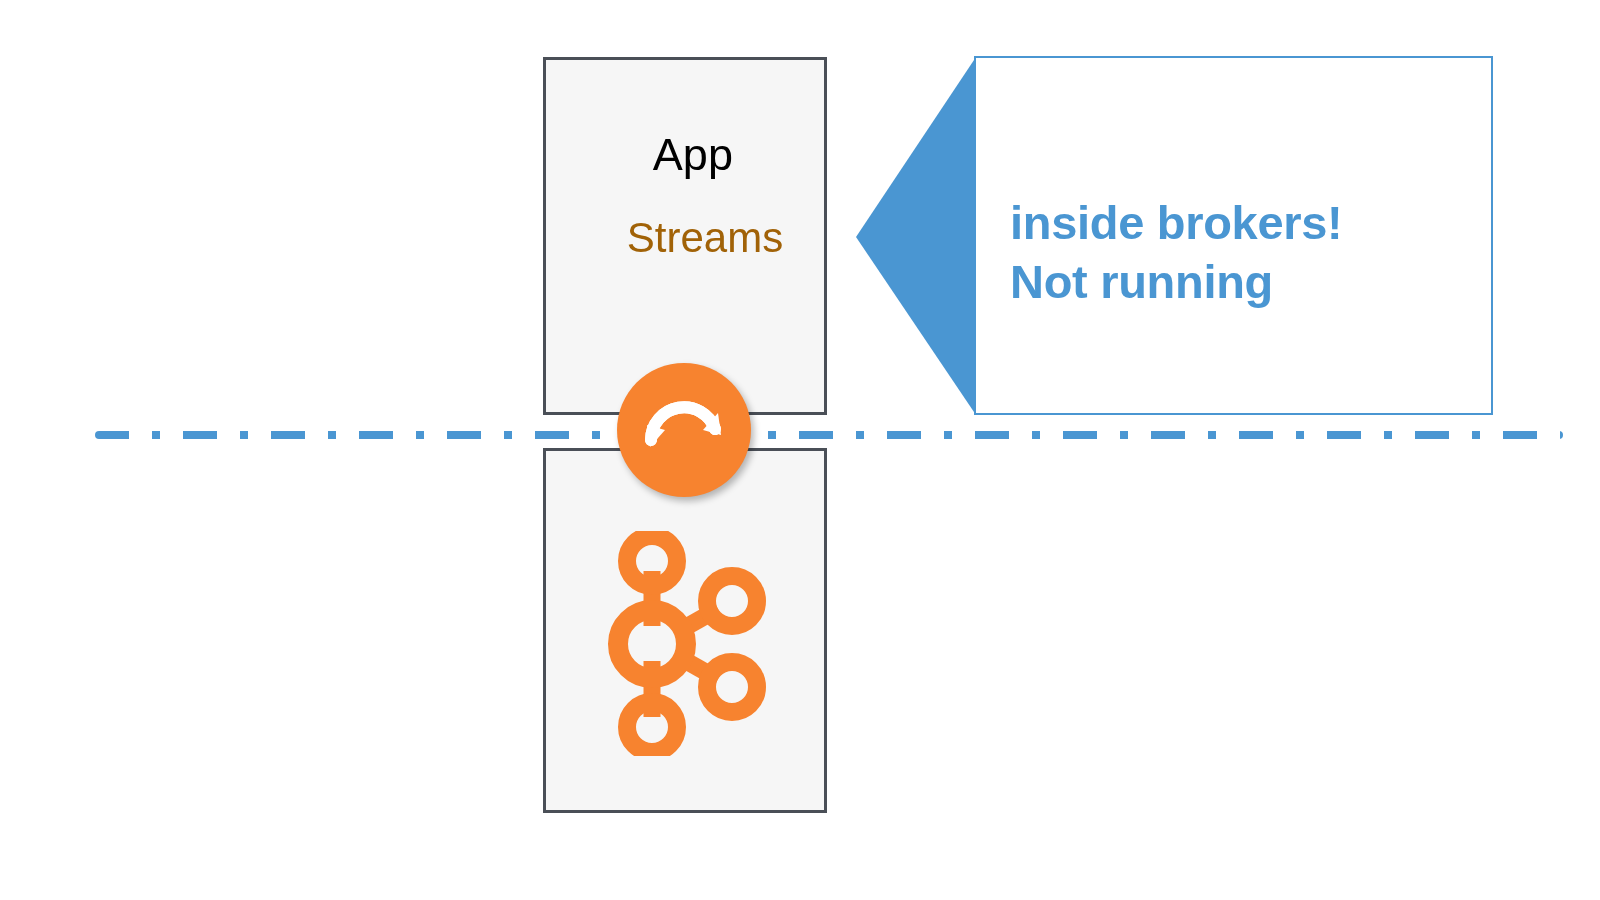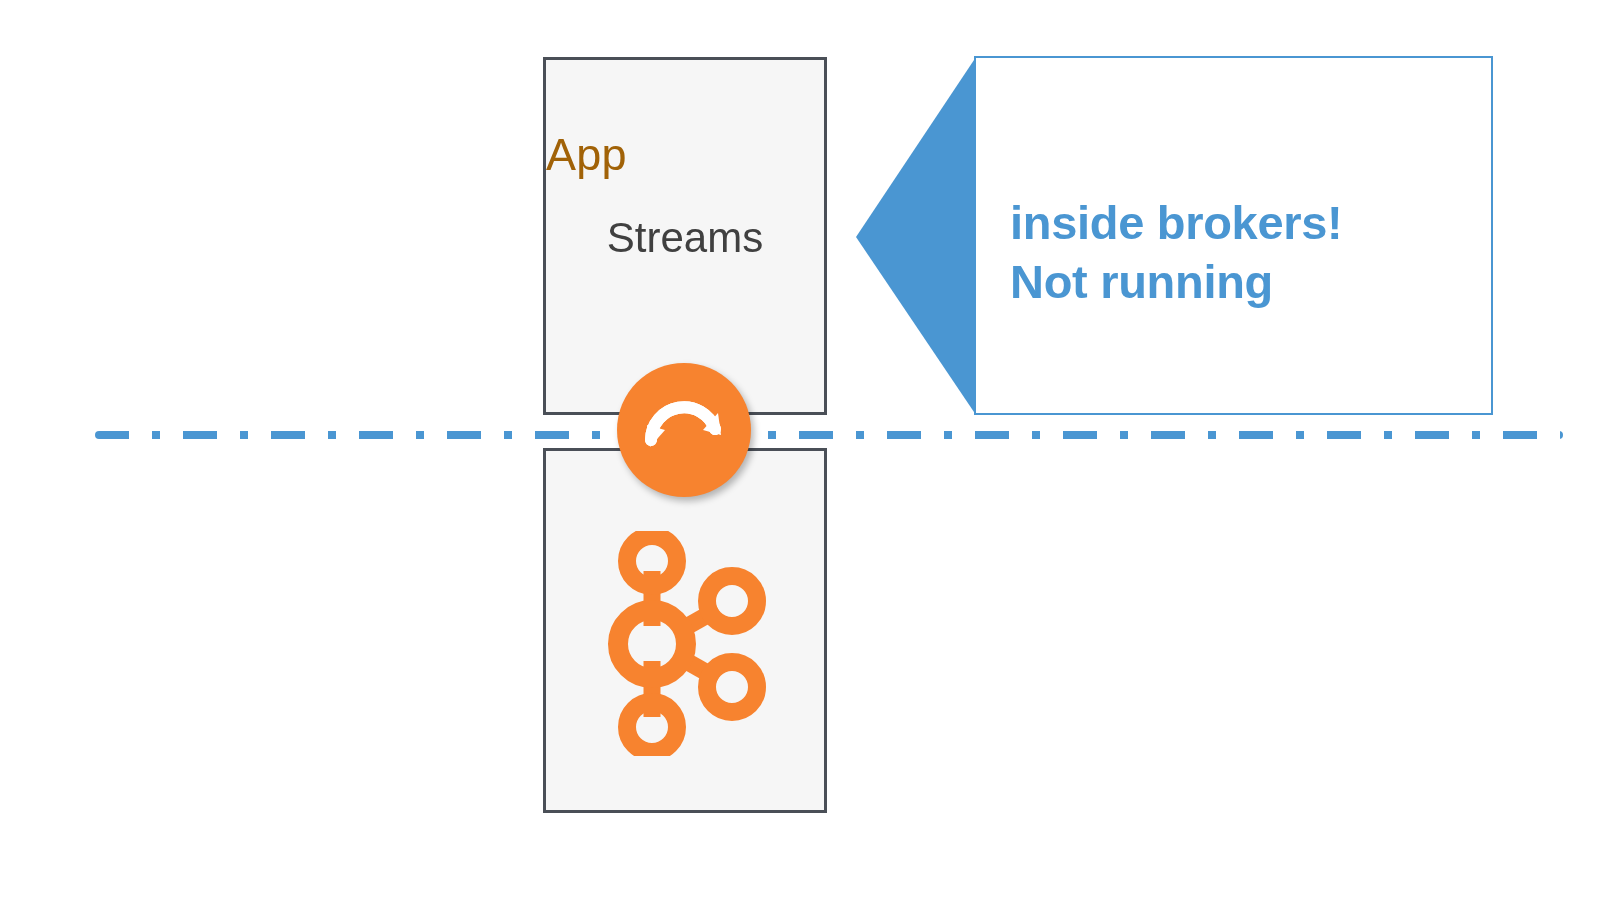--- a/index.html
+++ b/index.html
@@ -34,37 +34,39 @@
   #broker-box {
     left: 543px;
     top: 448px;
     width: 284px;
     height: 365px;
   }
 
   
   .app-title {
     position: absolute;
-    left: 0;
+    left: 8px;
     top: 72px;
     width: 100%;
+    text-align: center;
     font-size: 45px;
-    color: #a16207;
+    color: #000000;
     line-height: 1;
     letter-spacing: 0.2px;
   }
   .app-sub {
     position: absolute;
     left: 0;
     top: 150px;
     width: 100%;
     text-align: center;
     font-size: 42px;
-    color: #404040;
+    color: #a16207;
     line-height: 1.33;
+    padding-left: 20px;
   }
   .app-sub span { display: block; }
 
   
   #divider {
     position: absolute;
     left: 95px;
     top: 431px;
     width: 1468px;
     height: 8px;

